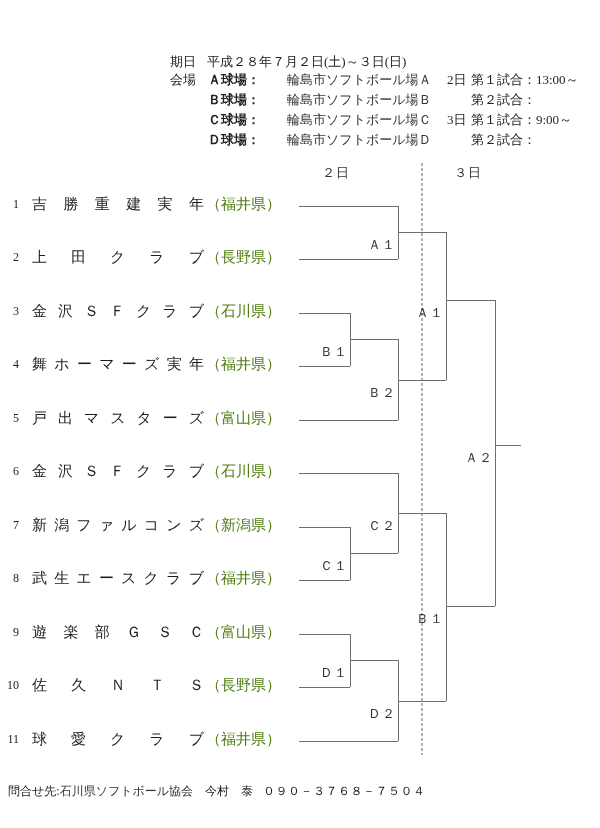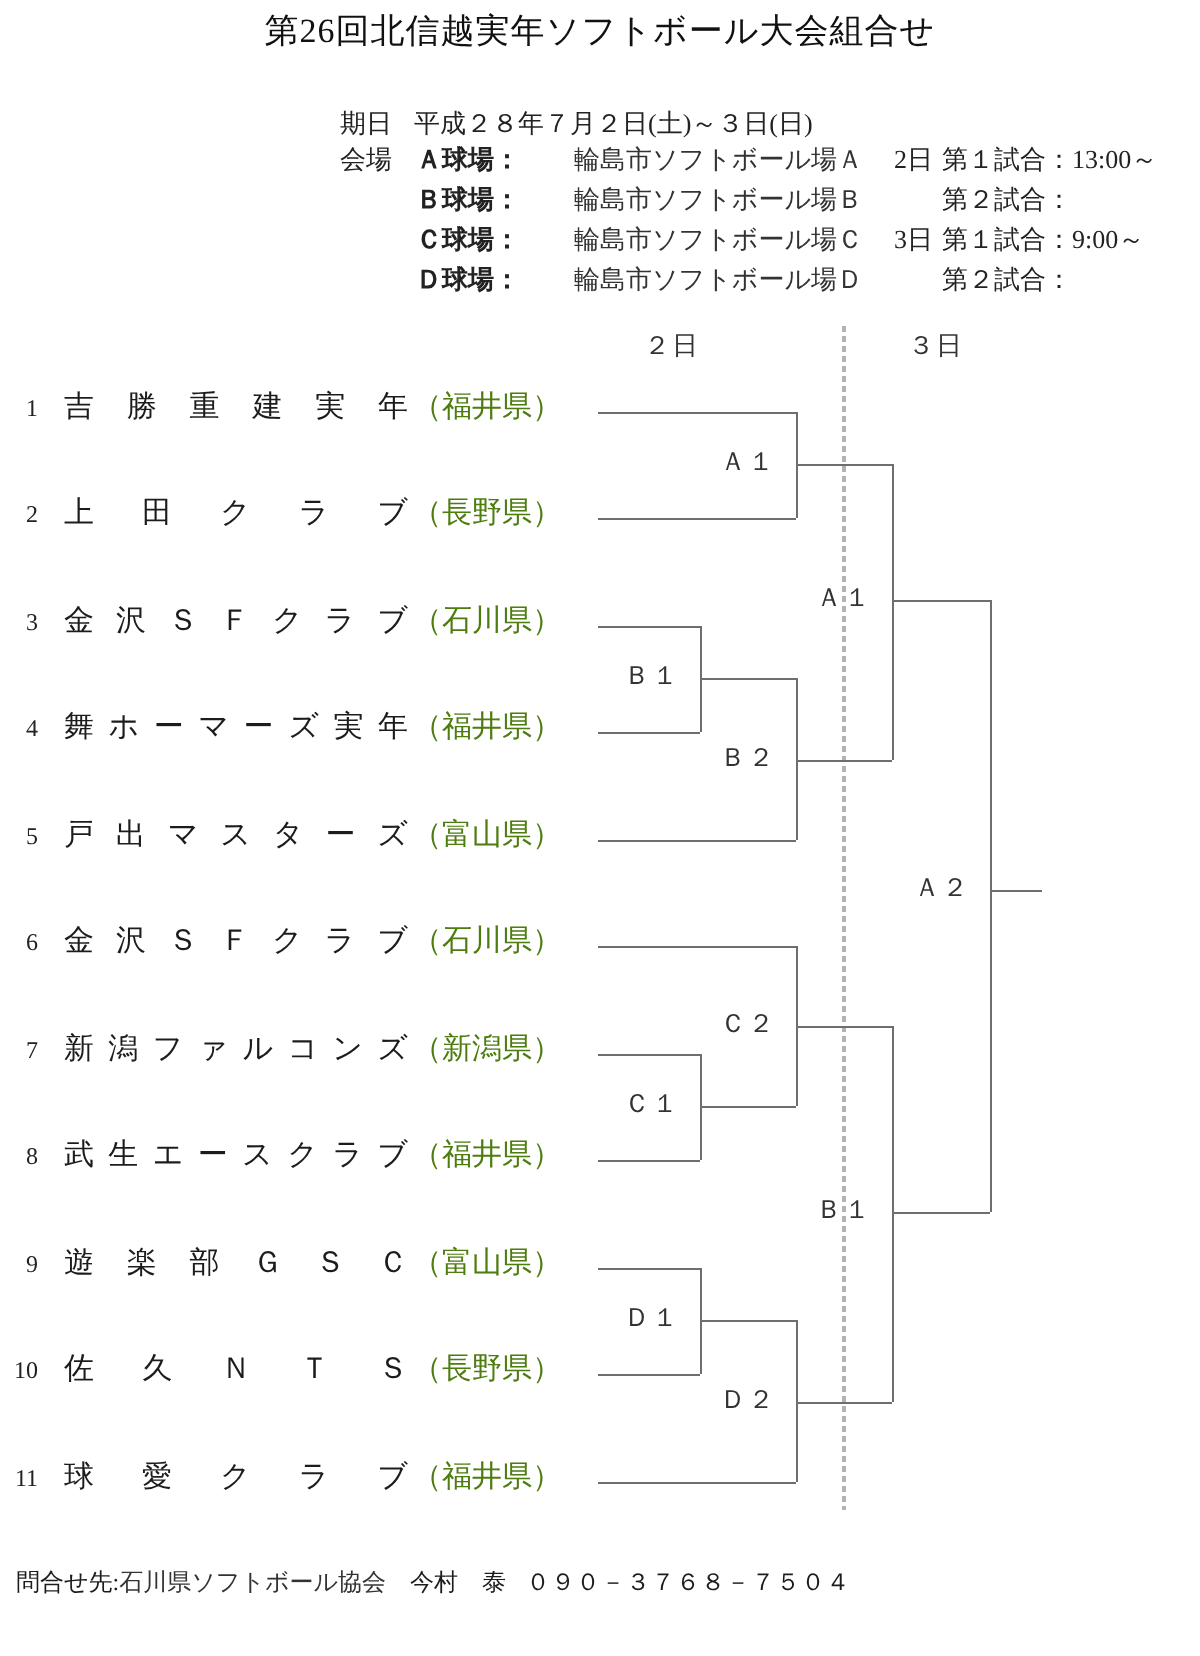--- a/index.html
+++ b/index.html
@@ -13,35 +13,34 @@
   .venue-field{position:absolute;left:208px;font-weight:bold;}
   .venue-name{position:absolute;left:287px;font-family:"Liberation Sans","DejaVu Sans",sans-serif;color:#333;}
   .sched{position:absolute;left:447px;}
   .sched .day{display:inline-block;width:24px;}
   .dayhdr{font-size:13px;color:#333;letter-spacing:1px;}
   .tnum{position:absolute;left:0;width:19px;text-align:right;font-size:12px;line-height:16px;color:#222;}
   .tname{position:absolute;left:32px;width:172px;font-size:15px;line-height:18px;
          text-align:justify;text-align-last:justify;text-justify:inter-character;white-space:nowrap;color:#1c1c1c;}
   .tpref{position:absolute;left:206px;width:88px;font-size:15px;line-height:18px;color:#4d7c0f;}
   .seg{position:absolute;background:#6e6e6e;}
-  .mlabel{position:absolute;width:44px;height:16px;line-height:16px;text-align:center;
-          font-size:13px;color:#333;letter-spacing:1px;}
+  .mlabel{position:absolute;width:44px;height:16px;line-height:16px;text-align:right;
+          font-size:13px;color:#333;letter-spacing:1px;margin-top:14px;}
   #dotted{position:absolute;left:421px;top:163px;width:2px;height:592px;
           background:repeating-linear-gradient(to bottom,#b2b2b2 0 3px,rgba(0,0,0,0) 3px 5px);}
   #footer{left:8px;top:783px;font-size:12px;white-space:nowrap;color:#1c1c1c;}
   #footer .org{font-family:"Liberation Sans","DejaVu Sans",sans-serif;color:#333;}
   #footer .person{margin-left:12px;}
   #footer .phone{margin-left:10px;letter-spacing:0.5px;}
 </style>
 </head>
 <body>
 
 <div id="page">
 
-  <div id="title" class="abs">第26回北信越実年ソフトボール大会組合せ</div>
 
   <div class="info-row" style="left:170px;top:54px;font-family:Liberation Serif, serif;">
     <span>期日</span>
   </div>
   <div class="info-row" style="left:207px;top:54px;">平成２８年７月２日(土)～３日(日)</div>
   <div class="info-row" style="left:170px;top:72px;">会場</div>
   <div id="venue-rows">
       <div class="info-row venue-field" style="top: 72px;">Ａ球場：</div>
       <div class="info-row venue-name" style="top: 72px;">輪島市ソフトボール場Ａ</div>
       <div class="info-row venue-field" style="top: 92px;">Ｂ球場：</div>

